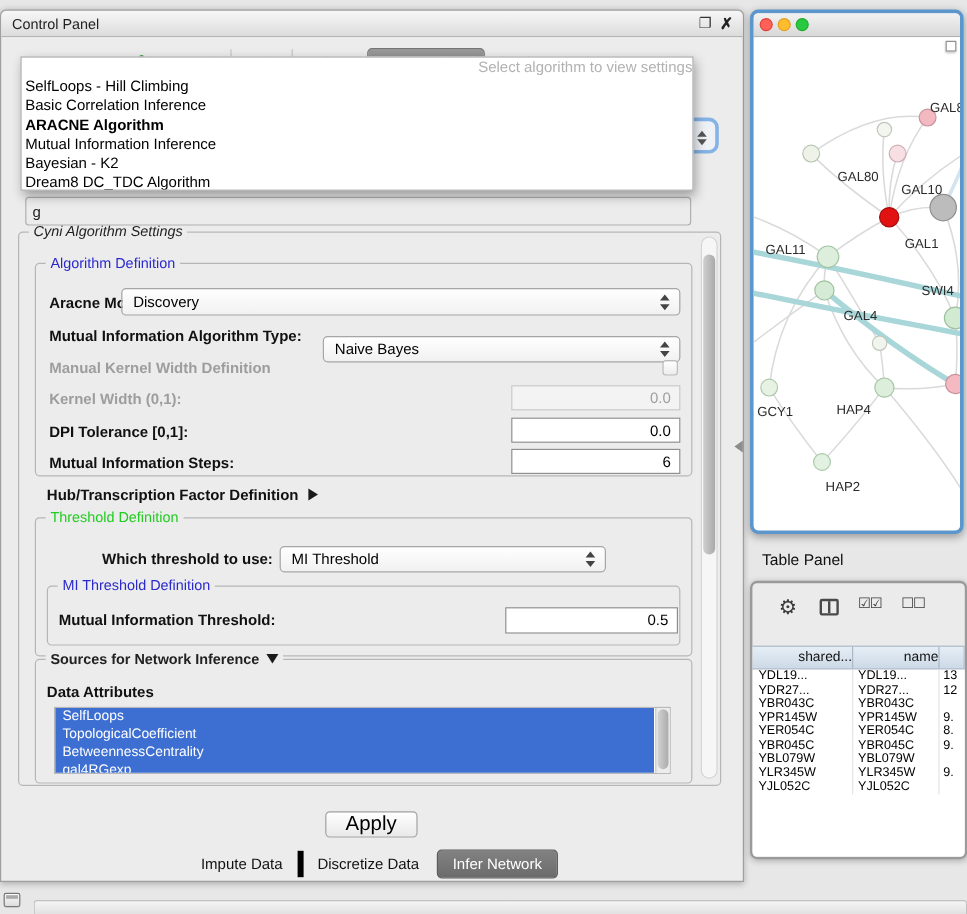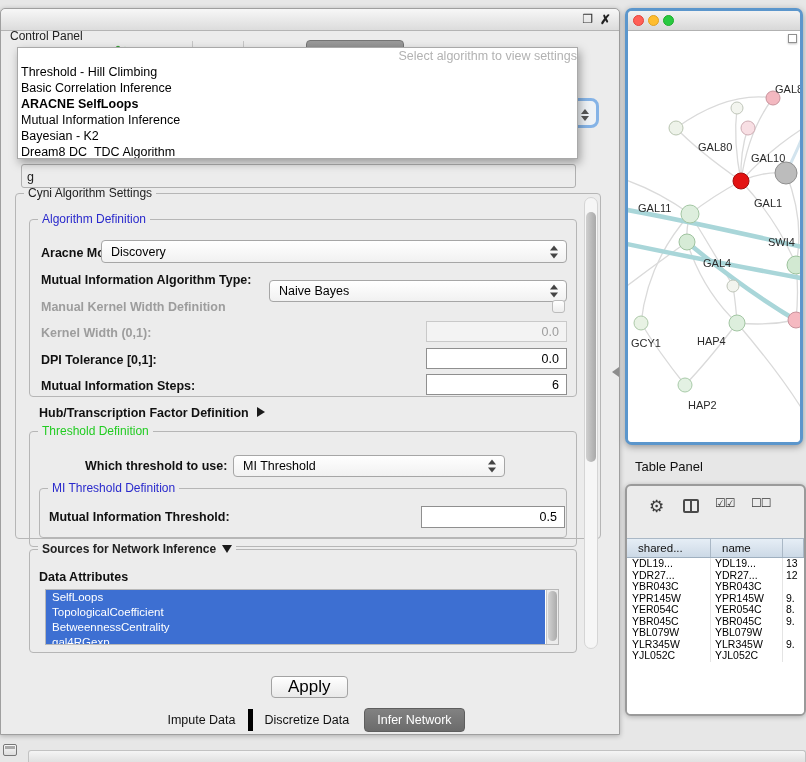--- a/index.html
+++ b/index.html
@@ -5,21 +5,21 @@
   * { box-sizing: border-box; margin: 0; padding: 0; }
   html,body { background:#e7e7e7; font-family:"Liberation Sans", sans-serif; }
   #root { position:relative; width:806px; height:762px; overflow:hidden; background:#e7e7e7; }
 
   
   .control-panel { position:absolute; left:0; top:8px; width:620px; height:727px;
     background:#ececec; border:1px solid #9f9f9f; border-radius:5px 5px 0 0;
     box-shadow:0 1px 5px rgba(0,0,0,.25); }
   .cp-titlebar { position:absolute; left:0; top:0; right:0; height:22px;
     background:linear-gradient(#f7f7f7,#dcdcdc); border-bottom:1px solid #b4b4b4; border-radius:5px 5px 0 0; }
-  .cp-title { position:absolute; left:9px; top:20px; font-size:12px; color:#222; }
+  .cp-title { position:absolute; left:9px; top:4px; font-size:12px; color:#222; }
   .cp-float { position:absolute; right:26px; top:3px; font-size:12px; color:#333; cursor:default; }
   .cp-close { position:absolute; right:8px; top:3px; font-size:13px; font-weight:bold; color:#222; cursor:default; }
 
   .cp-tabs { position:absolute; left:0; top:30px; right:0; height:27px;
     display:flex; justify-content:center; align-items:center; }
   .tab { padding:4px 11px; font-size:13px; color:#111; display:flex; align-items:center; gap:5px; }
   .tab + .tab { border-left:1px solid #c6c6c6; }
   .tab.sel { background:linear-gradient(#9a9a9a,#828282); color:#fff; border:1px solid #757575;
     border-radius:4px; margin:0 3px; }
   .tab.sel + .tab { border-left:none; }
@@ -121,22 +121,22 @@
     box-shadow:0 1px 5px rgba(0,0,0,.25); overflow:hidden; }
   .tbar-icon { position:absolute; top:10px; color:#3a3a3a; }
   .gear { left:22px; font-size:17px; }
   .checks { left:88px; font-size:12px; letter-spacing:-1px; }
   .boxes { left:124px; font-size:12px; letter-spacing:-1px; }
   .col-icon { position:absolute; left:56px; top:13px; width:16px; height:14px;
     border:2px solid #4a4a4a; border-radius:2px; }
   .col-icon:before { content:""; position:absolute; left:5px; top:0; bottom:0; width:2px; background:#4a4a4a; }
   .thead { position:absolute; left:0; top:52px; right:0; height:20px; display:flex;
     background:linear-gradient(#e6eef6,#ccd9e6); border-top:1px solid #aab8c6; border-bottom:1px solid #9fb0c0; }
-  .th { font-size:11.5px; color:#111; text-align:left; line-height:18px;
-    border-right:1px solid #aab8c6; overflow:hidden; white-space:nowrap;padding-left:11px; }
+  .th { font-size:11.5px; color:#111; text-align:right; line-height:18px;
+    border-right:1px solid #aab8c6; overflow:hidden; white-space:nowrap; }
   .th1 { width:84px; } .th2 { width:72px; } .th3 { flex:1; }
   .tbody { position:absolute; left:0; top:72px; right:0; bottom:0; background:#fff; overflow:hidden; }
   .trow { display:flex; height:11.5px; }
   .tc { font-size:10.5px; color:#000; overflow:hidden; white-space:nowrap; line-height:11.5px; }
   .tc0 { width:84px; padding-left:5px; border-right:1px solid #e4e4e4; }
   .tc1 { width:72px; padding-left:4px; border-right:1px solid #e4e4e4; }
   .tc2 { flex:1; padding-left:3px; }
 
   
   .splitter-arrow { position:absolute; left:612px; top:367px; width:0; height:0;
@@ -189,21 +189,21 @@
     </div>
 
     <div class="combo-fragment">
       <span class="frag-arrows"></span>
     </div>
 
     <div class="obscured-row">
       <span>g</span>
     </div>
 
-    <div class="group" style="left:14px; top:184px; width:586px; height:346px;">
+    <div class="group" style="left:14px; top:184px; width:586px; height:462px;font-style:italic;">
       <span class="group-title">Cyni Algorithm Settings</span>
     </div>
 
     <div class="sb">
       <div class="sb-thumb"></div>
     </div>
 
     <div class="group" style="left:28px; top:210px; width:548px; height:178px;">
       <span class="group-title gt-blue">Algorithm Definition</span>
     </div>
@@ -282,23 +282,23 @@
     <div class="bottom-tabs">
       <div class="btab">Impute Data</div>
       <div class="btab">Discretize Data</div>
       <div class="btab sel">Infer Network</div>
     </div>
   </div>
 
   <div class="popup">
     <div class="dd-ph">Select algorithm to view settings</div>
     <div>
-        <div class="dd-item">Threshold - Hill Climbing</div>
+        <div class="dd-item">SelfLoops - Hill Climbing</div>
         <div class="dd-item">Basic Correlation Inference</div>
-        <div class="dd-item sel">ARACNE SelfLoops</div>
+        <div class="dd-item sel">ARACNE Algorithm</div>
         <div class="dd-item">Mutual Information Inference</div>
         <div class="dd-item">Bayesian - K2</div>
         <div class="dd-item">Dream8 DC_TDC Algorithm</div>
       </div>
   </div>
 
   <div class="net-window">
     <div class="net-titlebar">
       <span class="light red"></span>
       <span class="light yellow"></span>

